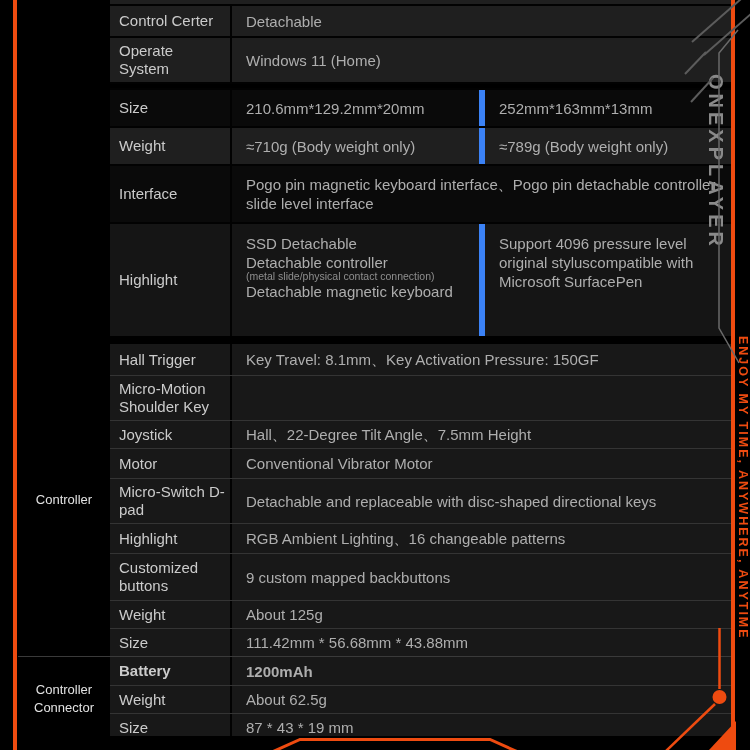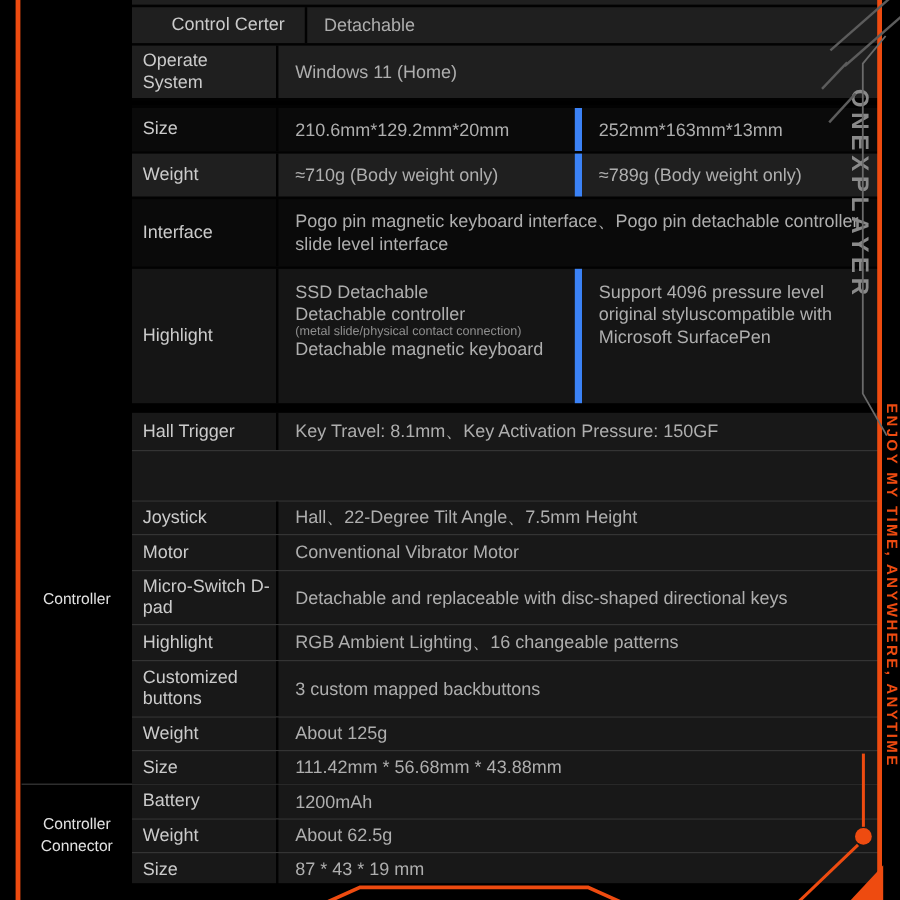--- a/index.html
+++ b/index.html
@@ -57,21 +57,21 @@
 </head>
 <body>
 
 <div id="stage">
 
   <div id="spec-layout">
     <div class="section" id="sec-info">
       <div class="gcell"></div>
       <div class="rows">
           <div class="sliver"></div>
-          <div class="row gray" style="min-height: 32px; padding-left: 24px;">
+          <div class="row gray" style="min-height: 32px;">
             <div class="lcell">Control Certer</div>
             <div class="vcell vspan">Detachable</div>
           </div>
           <div class="row gray" style="min-height: 46px;">
             <div class="lcell">Operate System</div>
             <div class="vcell vspan">Windows 11 (Home)</div>
           </div>
           <div class="inner-gap"></div>
           <div class="row black" style="min-height: 38px;">
             <div class="lcell">Size</div>
@@ -103,56 +103,57 @@
     <div class="section-gap"></div>
 
     <div class="section" id="sec-controller">
       <div class="gcell">Controller</div>
       <div class="rows">
           <div class="row" style="min-height: 31px;">
             <div class="lcell">Hall Trigger</div>
             <div class="vcell vspan">Key Travel: 8.1mm、Key Activation Pressure: 150GF</div>
           </div>
           <div class="row" style="min-height: 42px;">
+            <div class="lcell">Micro-Motion Shoulder Key</div>
           </div>
           <div class="row" style="min-height: 28px;">
             <div class="lcell">Joystick</div>
             <div class="vcell vspan">Hall、22-Degree Tilt Angle、7.5mm Height</div>
           </div>
           <div class="row" style="min-height: 30px;">
             <div class="lcell">Motor</div>
             <div class="vcell vspan">Conventional Vibrator Motor</div>
           </div>
           <div class="row" style="min-height: 45px;">
             <div class="lcell">Micro-Switch D-pad</div>
             <div class="vcell vspan">Detachable and replaceable with disc-shaped directional keys</div>
           </div>
           <div class="row" style="min-height: 30px;">
             <div class="lcell">Highlight</div>
             <div class="vcell vspan">RGB Ambient Lighting、16 changeable patterns</div>
           </div>
           <div class="row" style="min-height: 47px;">
             <div class="lcell">Customized buttons</div>
-            <div class="vcell vspan">3 custom mapped backbuttons</div>
+            <div class="vcell vspan">9 custom mapped backbuttons</div>
           </div>
           <div class="row" style="min-height: 28px;">
             <div class="lcell">Weight</div>
             <div class="vcell vspan">About 125g</div>
           </div>
           <div class="row" style="min-height: 28px;">
             <div class="lcell">Size</div>
             <div class="vcell vspan">111.42mm * 56.68mm * 43.88mm</div>
           </div>
         </div>
     </div>
 
     <div class="section" id="sec-connector">
       <div class="gcell">Controller Connector</div>
       <div class="rows">
-          <div class="row" style="min-height: 28px;">
+          <div class="row" style="min-height: 28px; font-weight: bold;">
             <div class="lcell">Battery</div>
             <div class="vcell vspan">1200mAh</div>
           </div>
           <div class="row" style="min-height: 27px;">
             <div class="lcell">Weight</div>
             <div class="vcell vspan">About 62.5g</div>
           </div>
           <div class="row" style="min-height: 27px;">
             <div class="lcell">Size</div>
             <div class="vcell vspan">87 * 43 * 19 mm</div>

